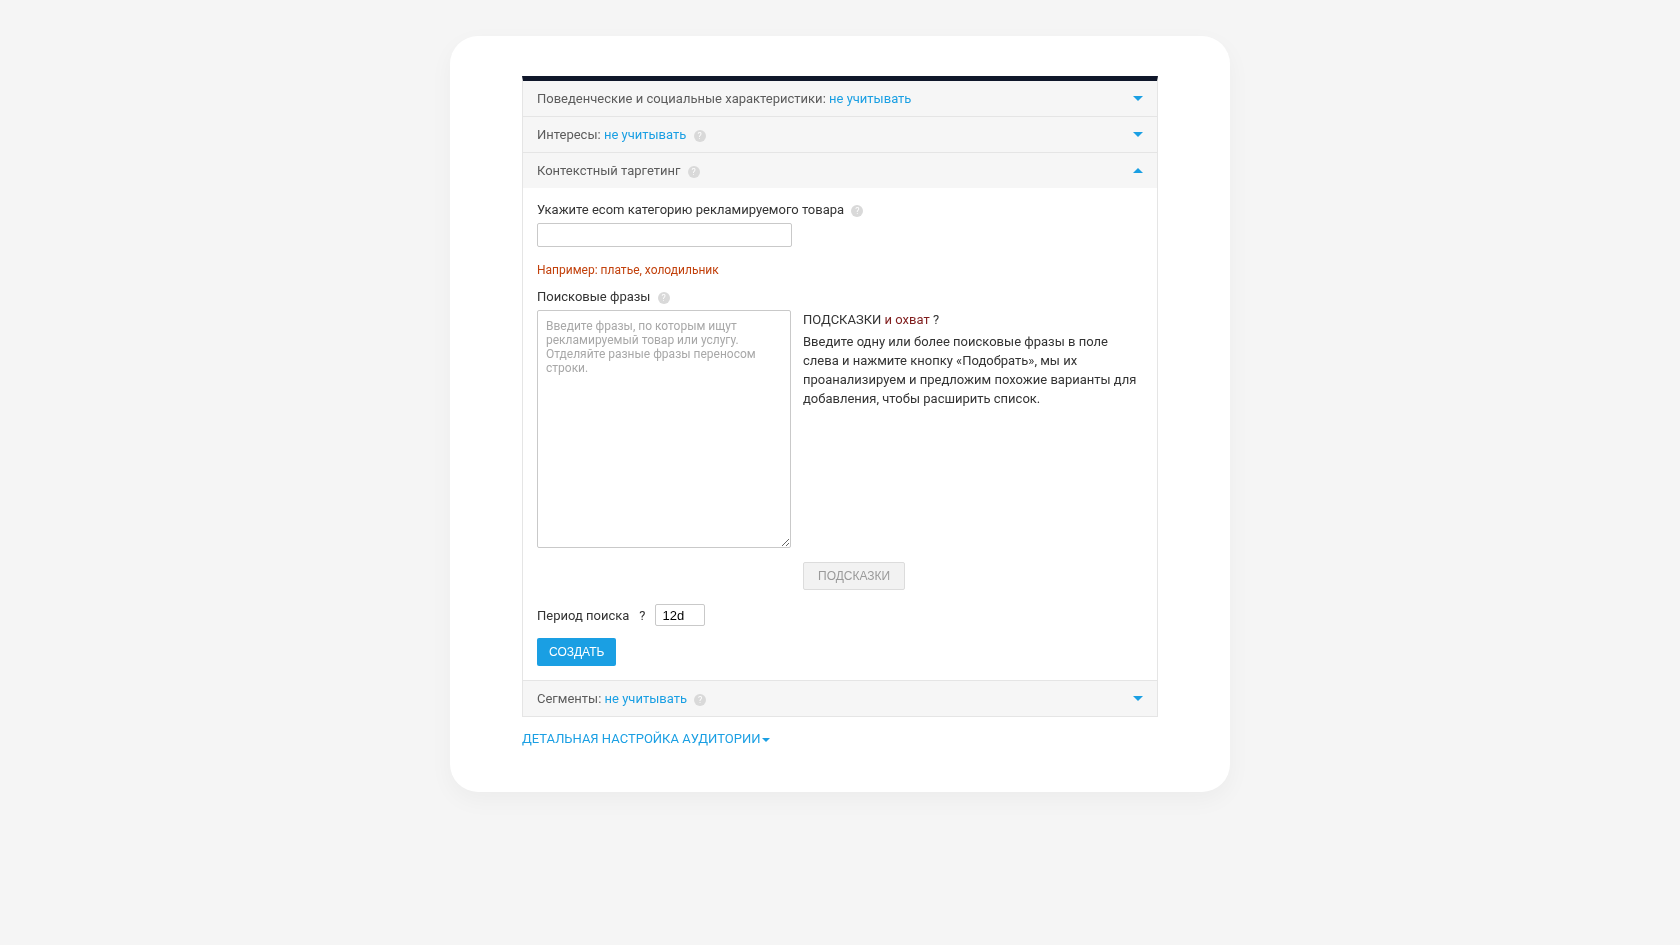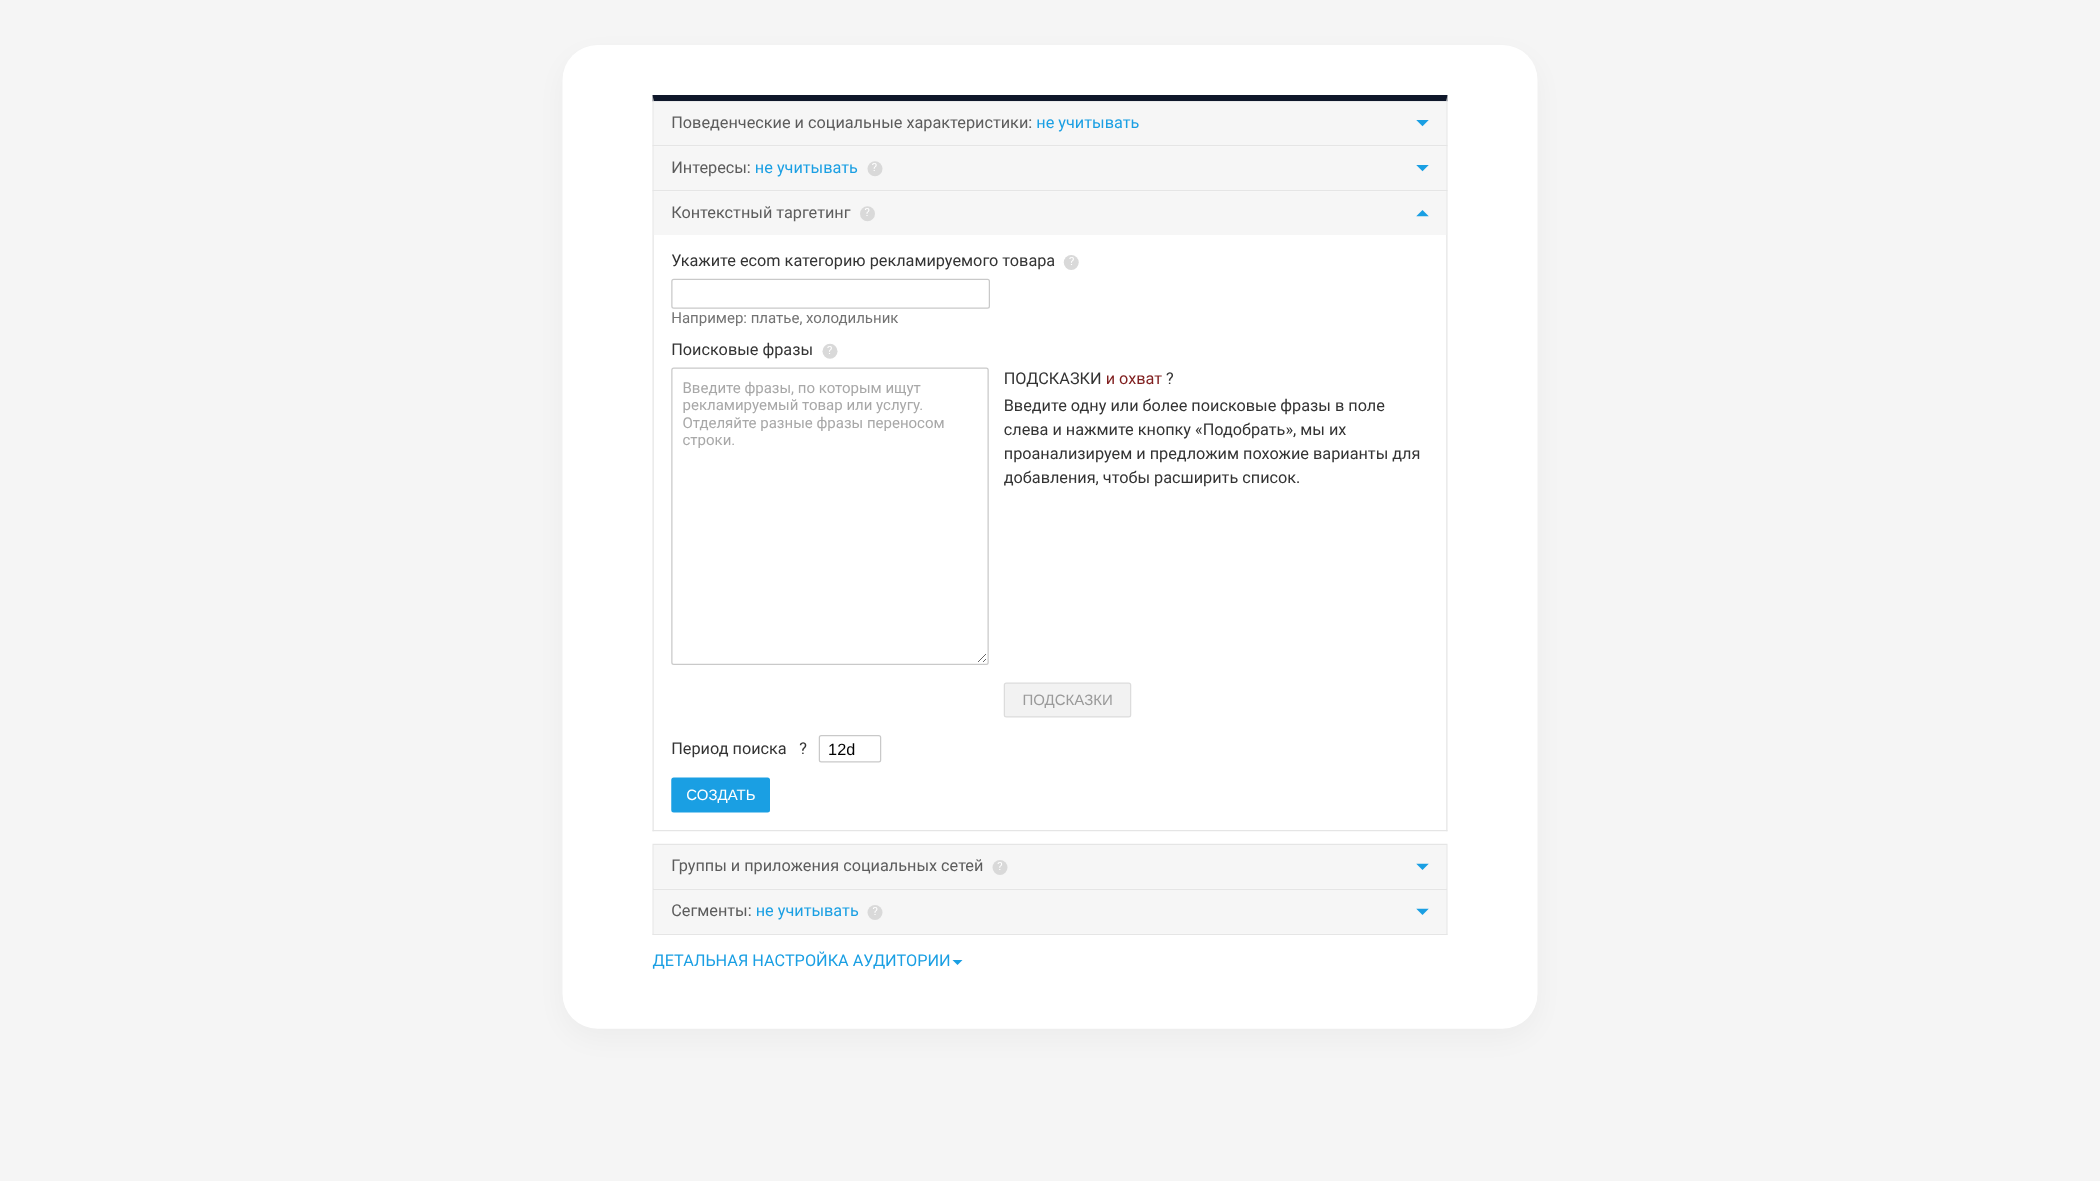--- a/index.html
+++ b/index.html
@@ -68,23 +68,23 @@
     }
     .text-input {
       width: 255px;
       height: 24px;
       border: 1px solid #c9c9c9;
       border-radius: 2px;
       padding: 2px 6px;
       font-size: 13px;
     }
     .hint {
-      color: #737373;
-      font-size: 12px;
-      margin-top: 0;
+      color: #c2410c;
+      font-size: 12px;
+      margin-top: 16px;
     }
     .search-phrases-block {
       margin-top: 12px;
     }
     .two-col {
       display: flex;
       gap: 12px;
       align-items: stretch;
     }
     .left-col { flex: 0 0 254px; }
@@ -248,29 +248,20 @@
         <span>Период поиска</span>
         <span class="help-icon">?</span>
         <input type="text" class="period-input" value="12d" style="">
       </div>
 
       <button class="btn-create">СОЗДАТЬ</button>
 
     </div>
   </div>
 
-  <div class="section standalone">
-    <div class="section-header">
-      <span>
-        <span class="label">Группы и приложения социальных сетей</span>
-        <span class="help-icon">?</span>
-      </span>
-      <span class="caret caret-down"></span>
-    </div>
-  </div>
 
   <div class="section">
     <div class="section-header">
       <span>
         <span class="label">Сегменты:</span>
         <span class="value-blue">не учитывать</span>
         <span class="help-icon">?</span>
       </span>
       <span class="caret caret-down"></span>
     </div>

